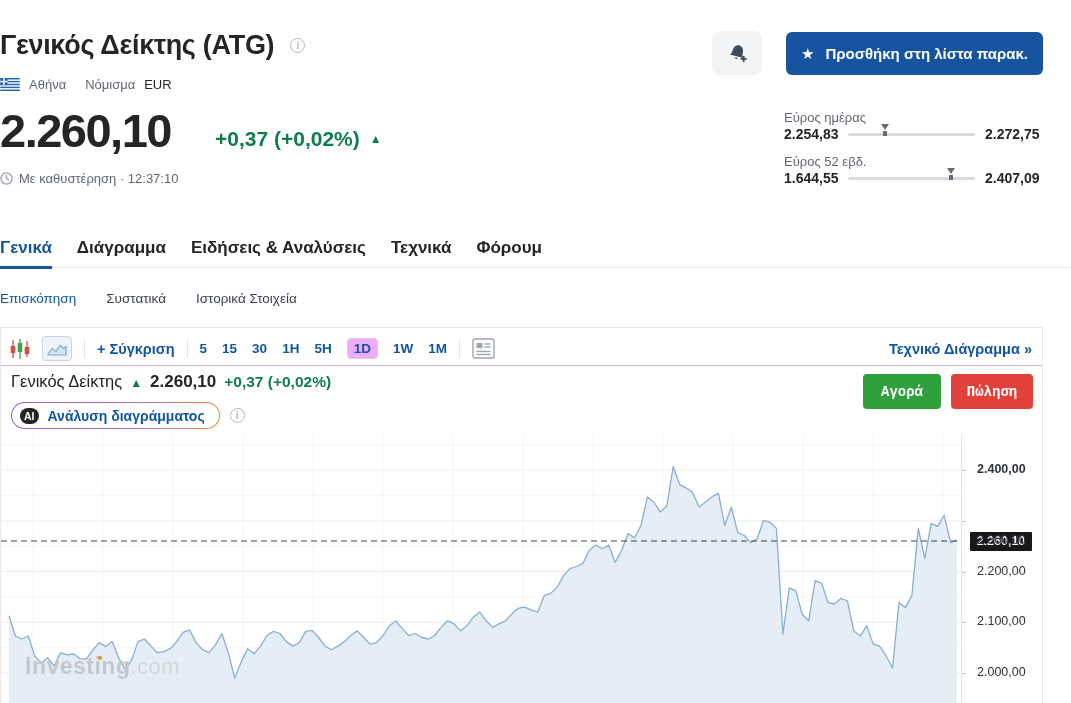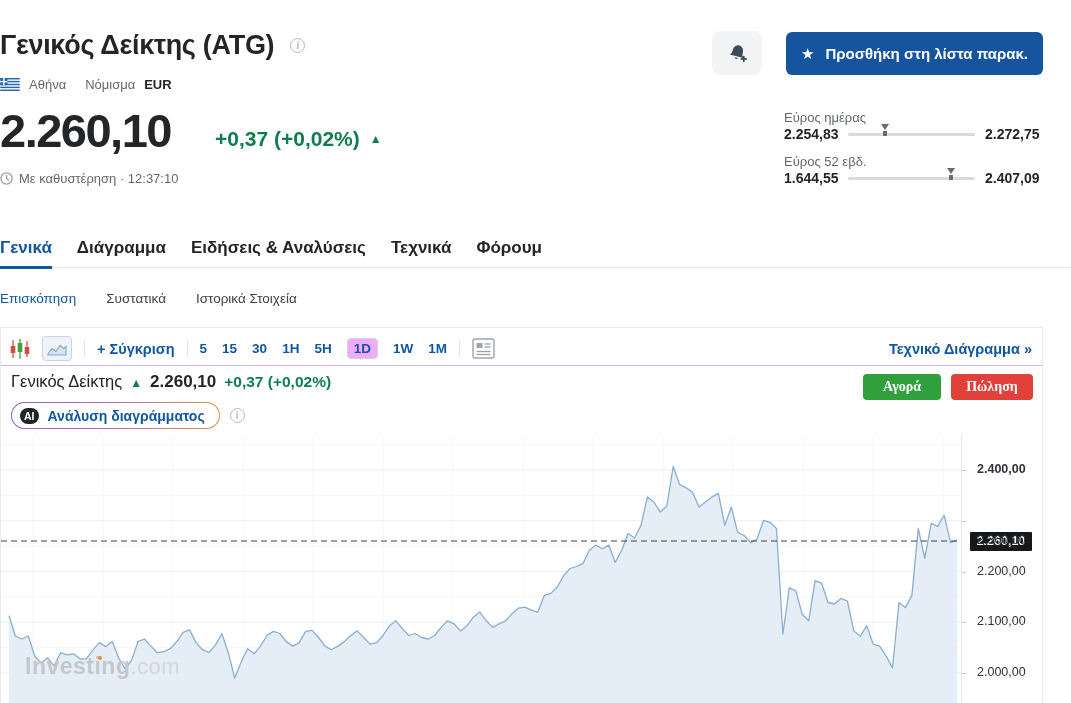--- a/index.html
+++ b/index.html
@@ -13,21 +13,21 @@
        font-family:"Liberation Sans","DejaVu Sans",sans-serif;color:var(--dark)}
 
   
   .title-row{position:absolute;left:0;top:30px;display:flex;align-items:center;gap:16px}
   .title-row h1{margin:0;font-size:27px;font-weight:700;letter-spacing:-.3px;color:var(--dark)}
   .info-ic{width:15px;height:15px;border-radius:50%;border:1.5px solid #b3b8bf;color:#b3b8bf;
            font-size:10px;font-weight:700;display:flex;align-items:center;justify-content:center}
   .meta-row{position:absolute;left:0;top:77px;display:flex;align-items:center;gap:9px;
             font-size:13px;color:var(--gray)}
   .meta-row .cur-label{margin-left:10px}
-  .meta-row b{color:var(--dark);font-weight:700}
+  .meta-row b{color:var(--dark);font-weight:400}
   .alert-btn{position:absolute;left:712px;top:31px;width:50px;height:44px;background:#f3f4f6;
              border:none;border-radius:8px;display:flex;align-items:center;justify-content:center;cursor:pointer}
   .watch-btn{position:absolute;left:786px;top:32px;width:257px;height:43px;background:var(--btn-blue);
              border:none;border-radius:6px;color:#fff;display:flex;align-items:center;justify-content:center;
              gap:11px;font-size:15px;font-weight:700;cursor:pointer;font-family:inherit}
   .watch-btn .star{font-size:15px;line-height:1}
 
   .big-price{position:absolute;left:0;top:103px;font-size:47px;font-weight:700;letter-spacing:-1.5px}
   .big-change{position:absolute;left:215px;top:127px;font-size:21px;font-weight:700;color:var(--green);
               display:flex;align-items:center;gap:10px}
@@ -66,23 +66,23 @@
   .intervals{display:flex;align-items:center;gap:15px;font-size:13.5px;font-weight:700;color:var(--blue)}
   .interval{cursor:pointer}
   .interval.active{background:#f0abfc;border:1px solid #d2d3d6;border-radius:4px;padding:2px 6px}
   .tech-link{margin-left:auto;color:var(--blue);font-size:14.5px;font-weight:600;cursor:pointer}
 
   .chart-hdr{position:absolute;left:10px;top:44px;display:flex;align-items:baseline;gap:8px}
   .ch-name{font-size:16.5px}
   .ch-arrow{color:var(--green);font-size:12px}
   .ch-price{font-size:17px;font-weight:700}
   .ch-change{font-size:15.5px;font-weight:700;color:var(--green)}
-  .trade-btn{position:absolute;top:46px;height:26px;border:none;border-radius:4px;color:#fff;
+  .trade-btn{position:absolute;top:46px;height:35px;border:none;border-radius:4px;color:#fff;
              font-weight:700;font-size:14px;display:flex;align-items:center;justify-content:center;
-             cursor:pointer;font-family:Liberation Serif, serif}
+             cursor:pointer;font-family:Liberation Mono, monospace}
   .buy{left:862px;width:78px;background:var(--buy-green)}
   .sell{left:950px;width:82px;background:var(--sell-red)}
 
   .ai-row{position:absolute;left:10px;top:74px;display:flex;align-items:center;gap:10px}
   .ai-pill{height:27px;border-radius:15px;display:flex;align-items:center;gap:9px;padding:0 14px 0 8px;
            border:1.5px solid transparent;cursor:pointer;font-size:14px;font-weight:600;color:var(--blue);
            background:linear-gradient(#fff,#fff) padding-box,
                       linear-gradient(90deg,#8a63d2,#b06ab3 45%,#e08e45) border-box}
   .ai-badge{background:#212327;color:#fff;font-size:10.5px;font-weight:700;border-radius:8px;padding:2px 4px}
 

